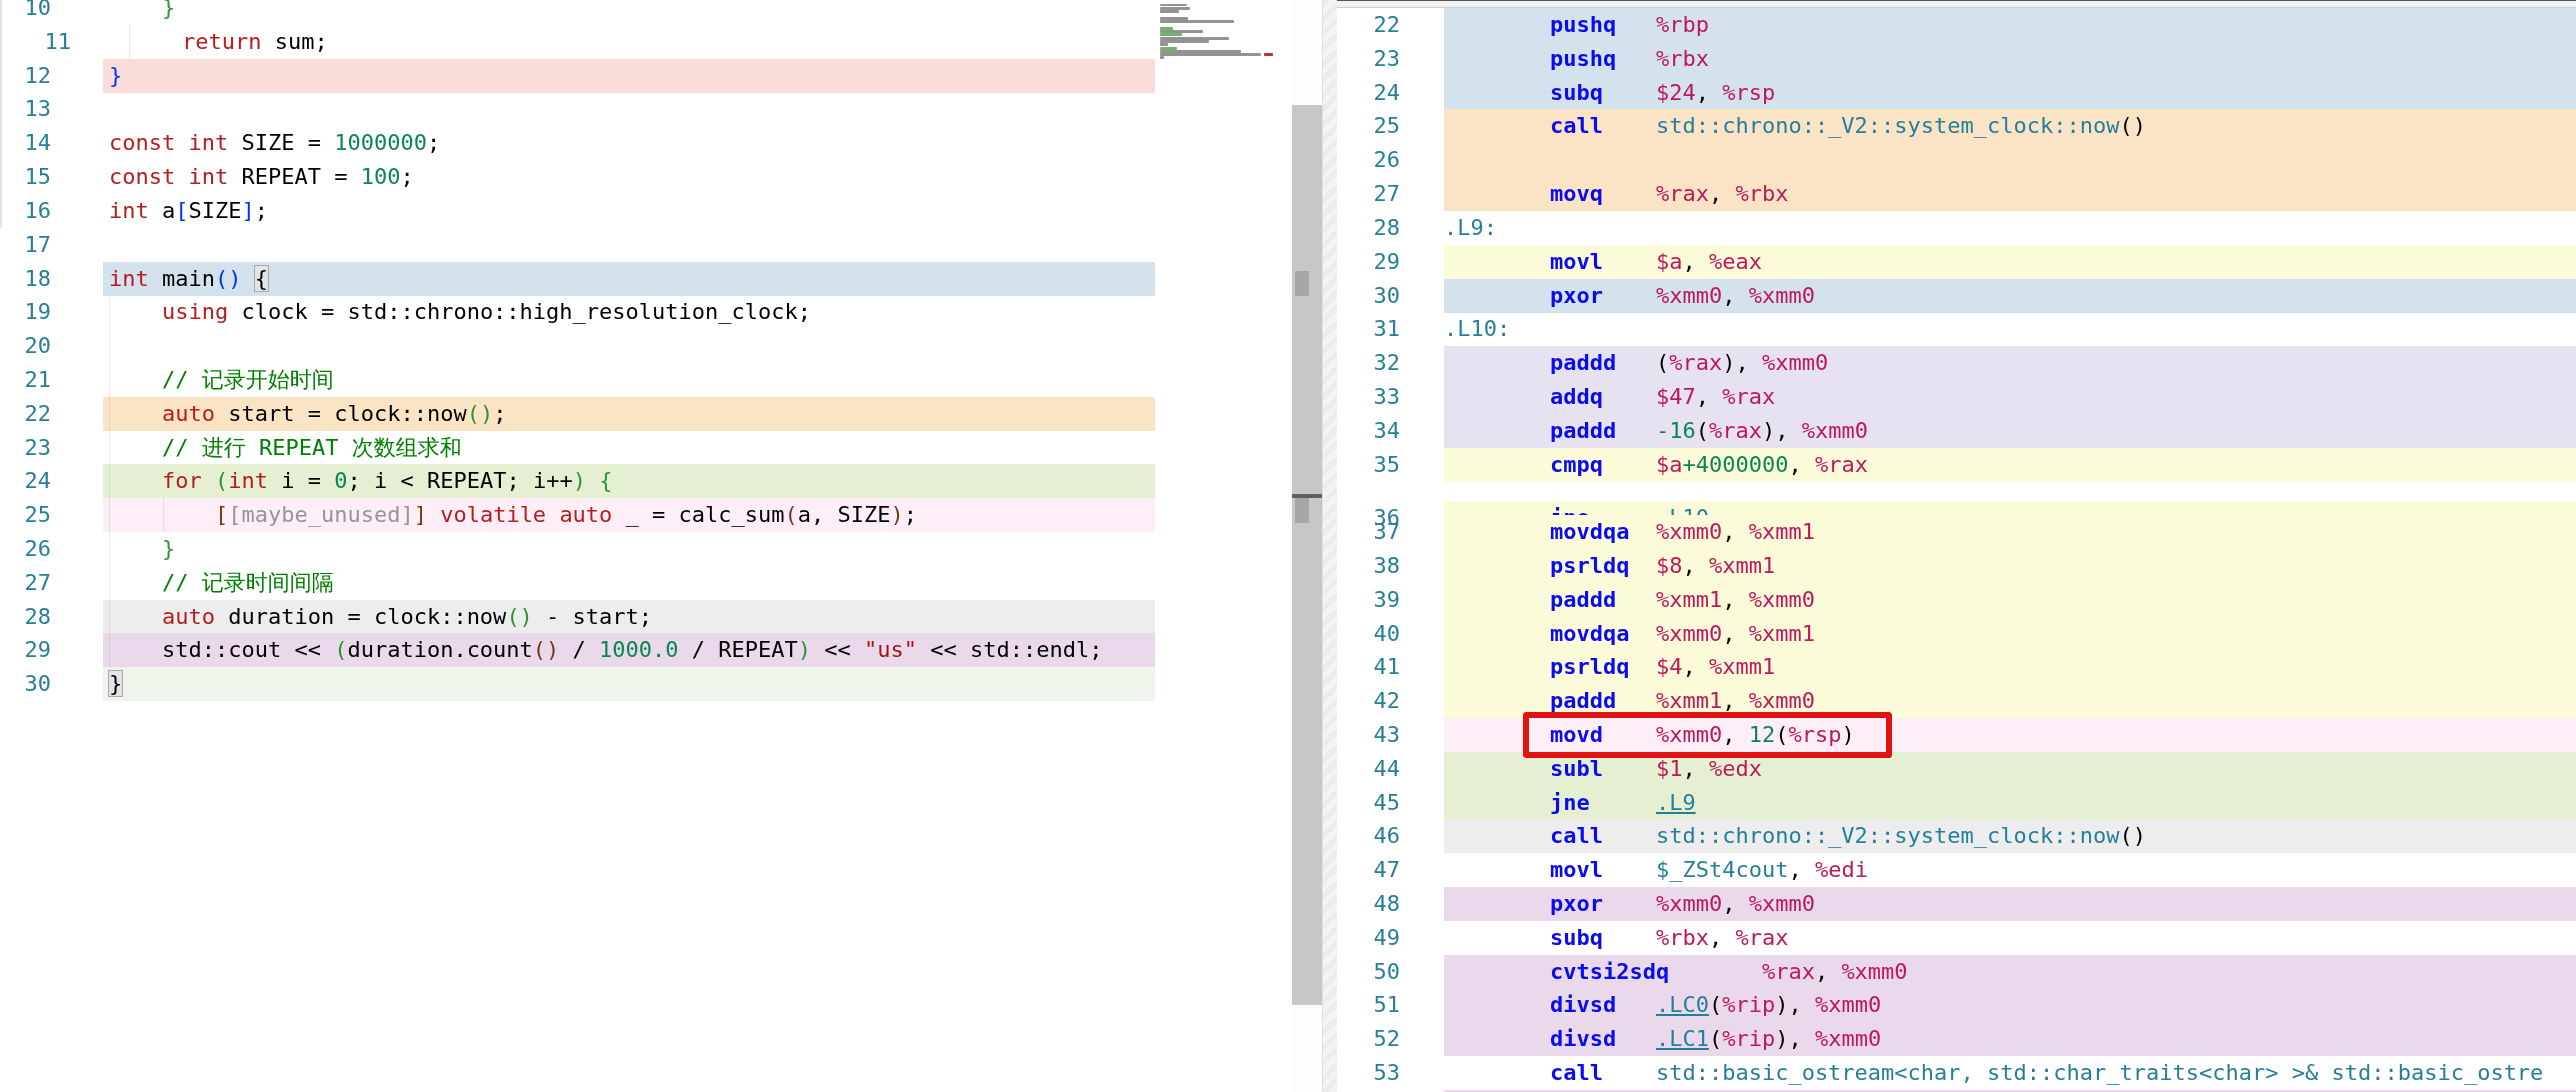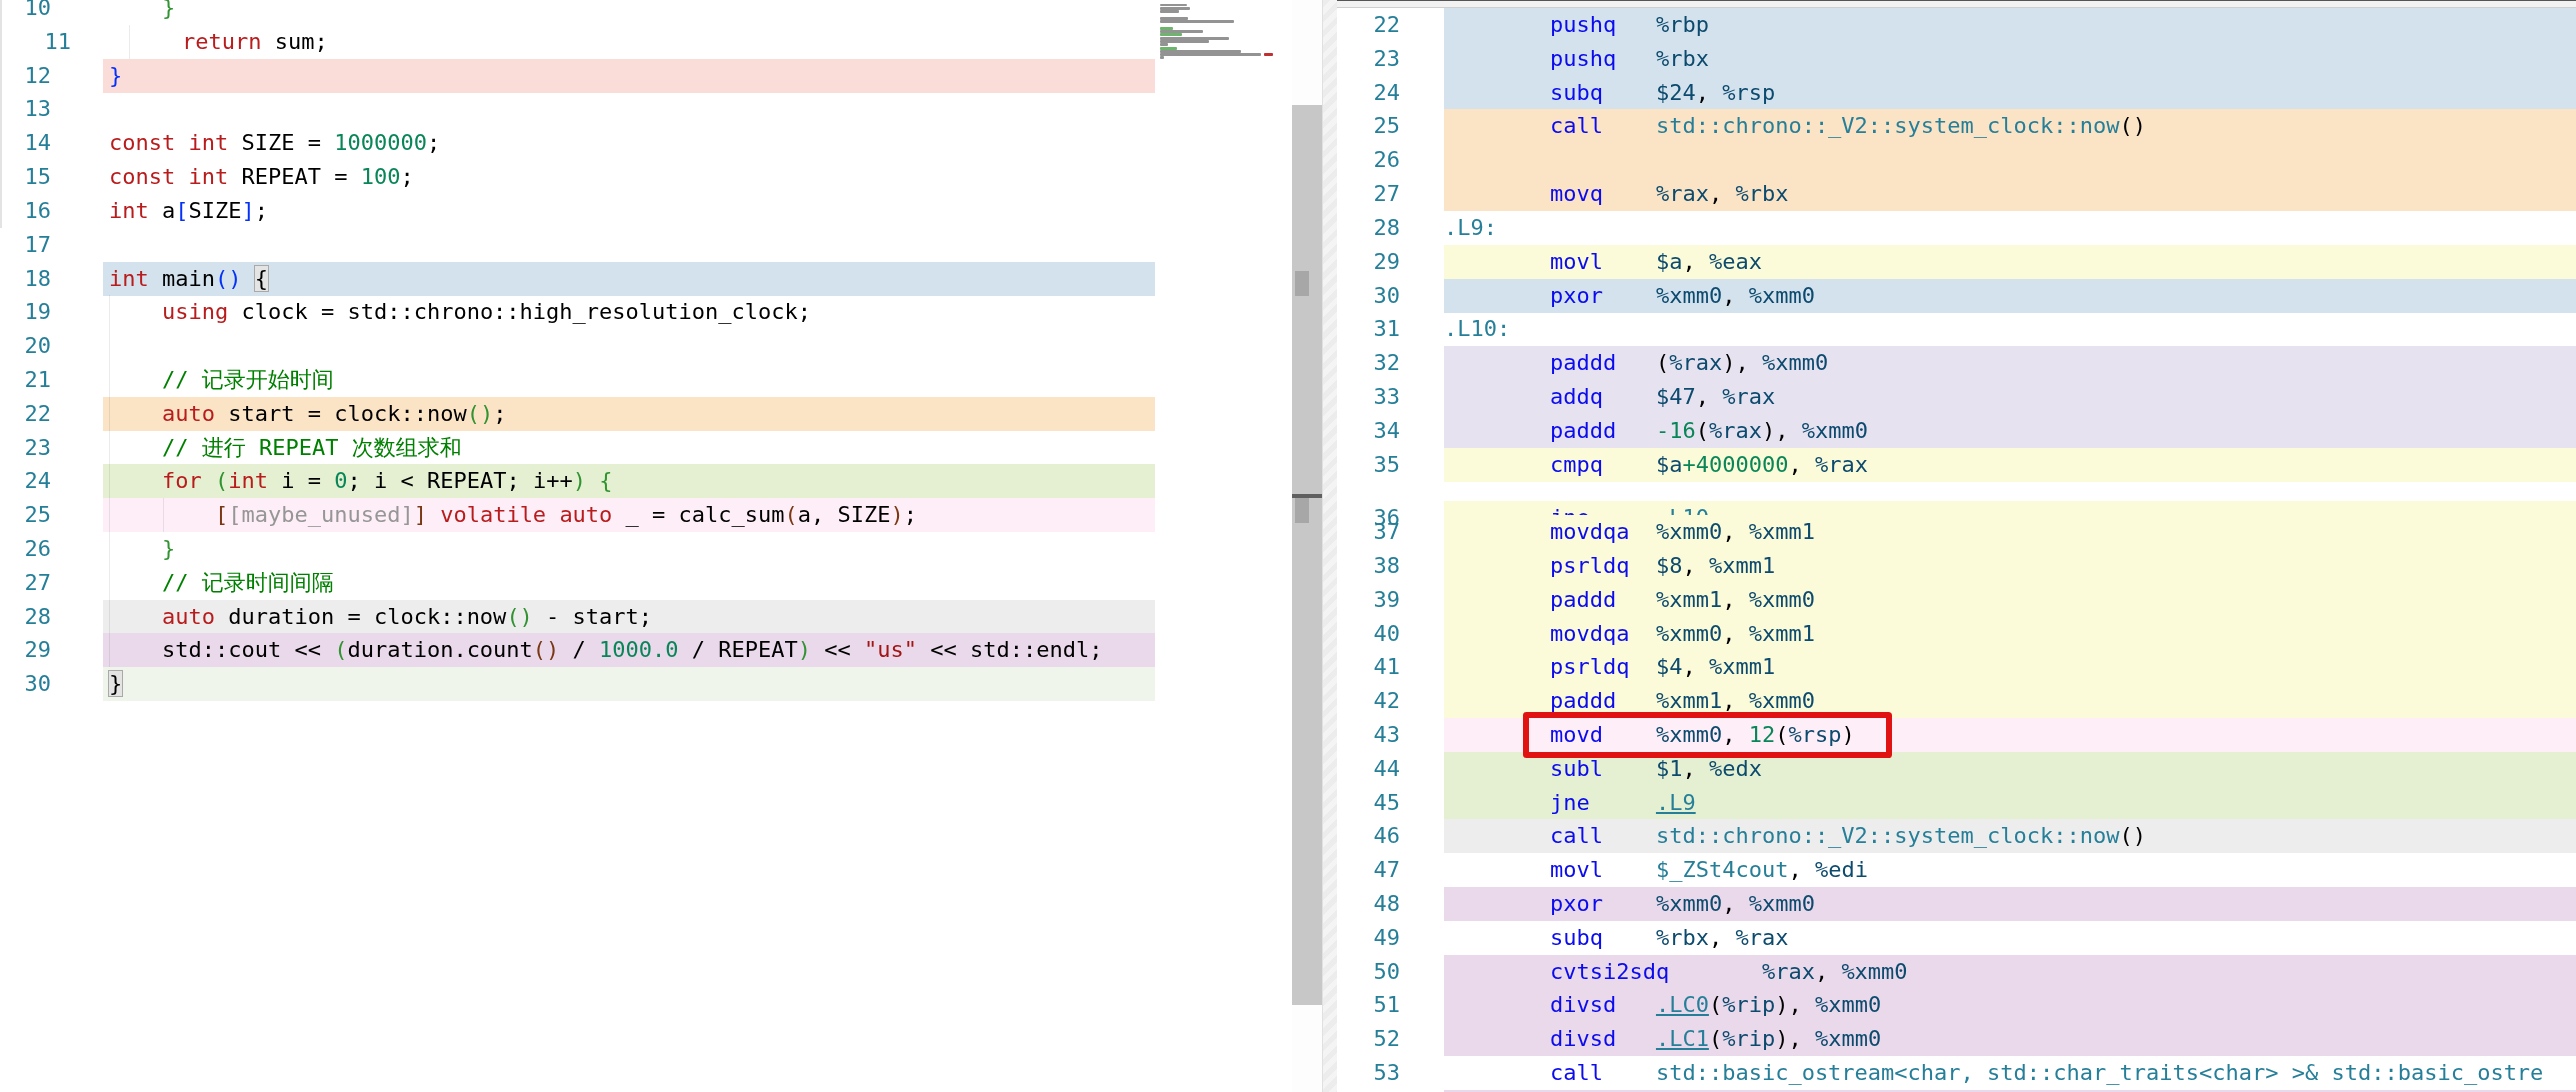--- a/index.html
+++ b/index.html
@@ -19,26 +19,26 @@
   .ln{position:absolute;top:0;height:34px;line-height:34px;text-align:right;color:#267f99;}
   .src-ln{left:0;width:51px;}
   .asm-ln{left:0;width:63px;}
   .code{position:absolute;top:0;height:34px;line-height:34px;white-space:pre;}
   .src-code{left:109px;}
   .asm-code{left:107px;}
   .guide{position:absolute;top:0;bottom:0;width:0.9px;background:rgba(0,0,0,0.08);}
   
   .tk-p{color:#000000;}
   .tk-kw{color:#b91c1c;}
-  .tk-mn{color:#0b0bef;}
+  .tk-mn{color:#0b0bef;font-weight:bold;}
   .tk-num{color:#098658;}
   .tk-cm{color:#008000;}
   .tk-str{color:#a31515;}
   .tk-gray{color:#969696;}
-  .tk-reg{color:#0c4a6e;text-align:right;}
+  .tk-reg{color:#be185d;text-align:right;}
   .tk-sym{color:#267f99;}
   .tk-lbl{color:#267f99;}
   .tk-lnk{color:#267f99;text-decoration:underline;cursor:pointer;}
   .tk-br1{color:#0431fa;}
   .tk-br2{color:#319331;}
   .tk-br3{color:#7b3814;}
   .tk-match{background:#e4e4e4;outline:0.9px solid #a9a9a9;}
   
   .bg-red{background:#fadcd9;}   .bg-blue{background:#d3e2ed;}
   .bg-orange{background:#fbe3c6;}.bg-yellow{background:#fbfad9;}

